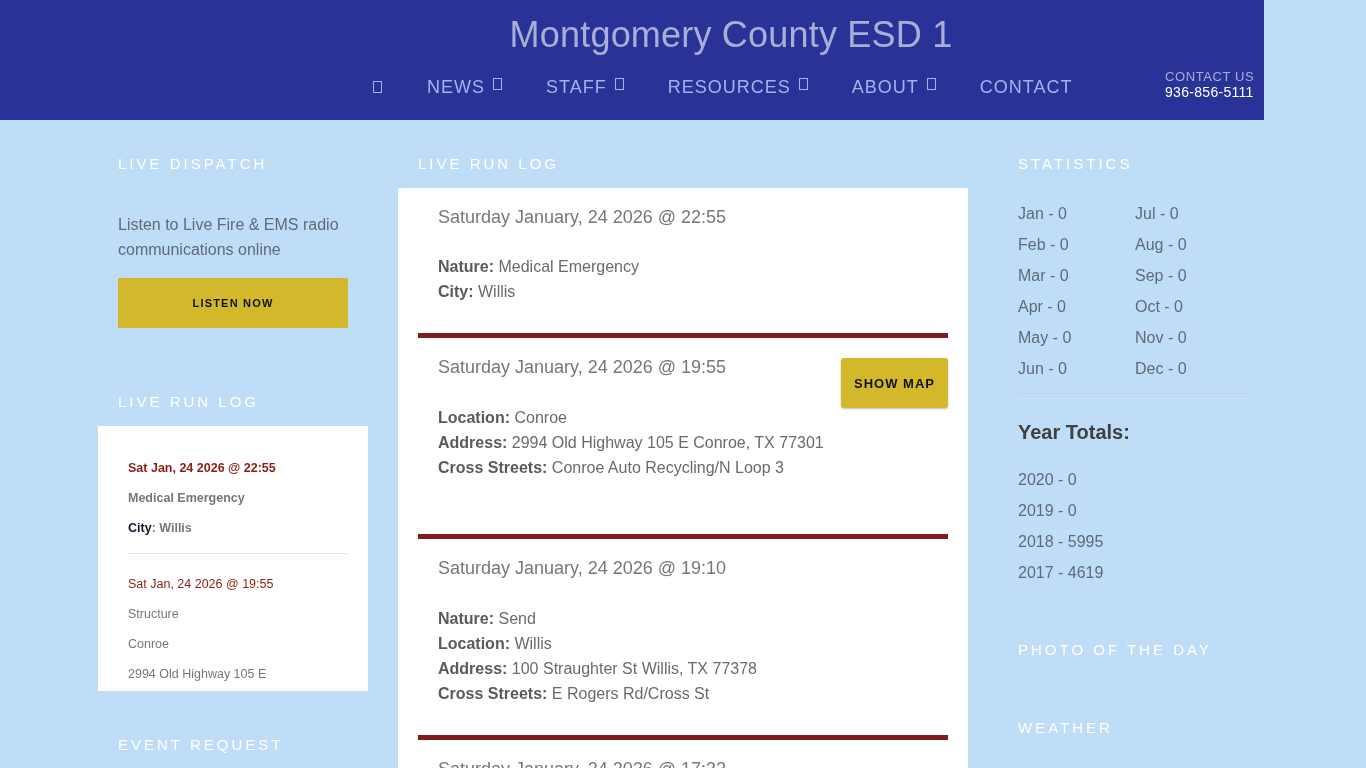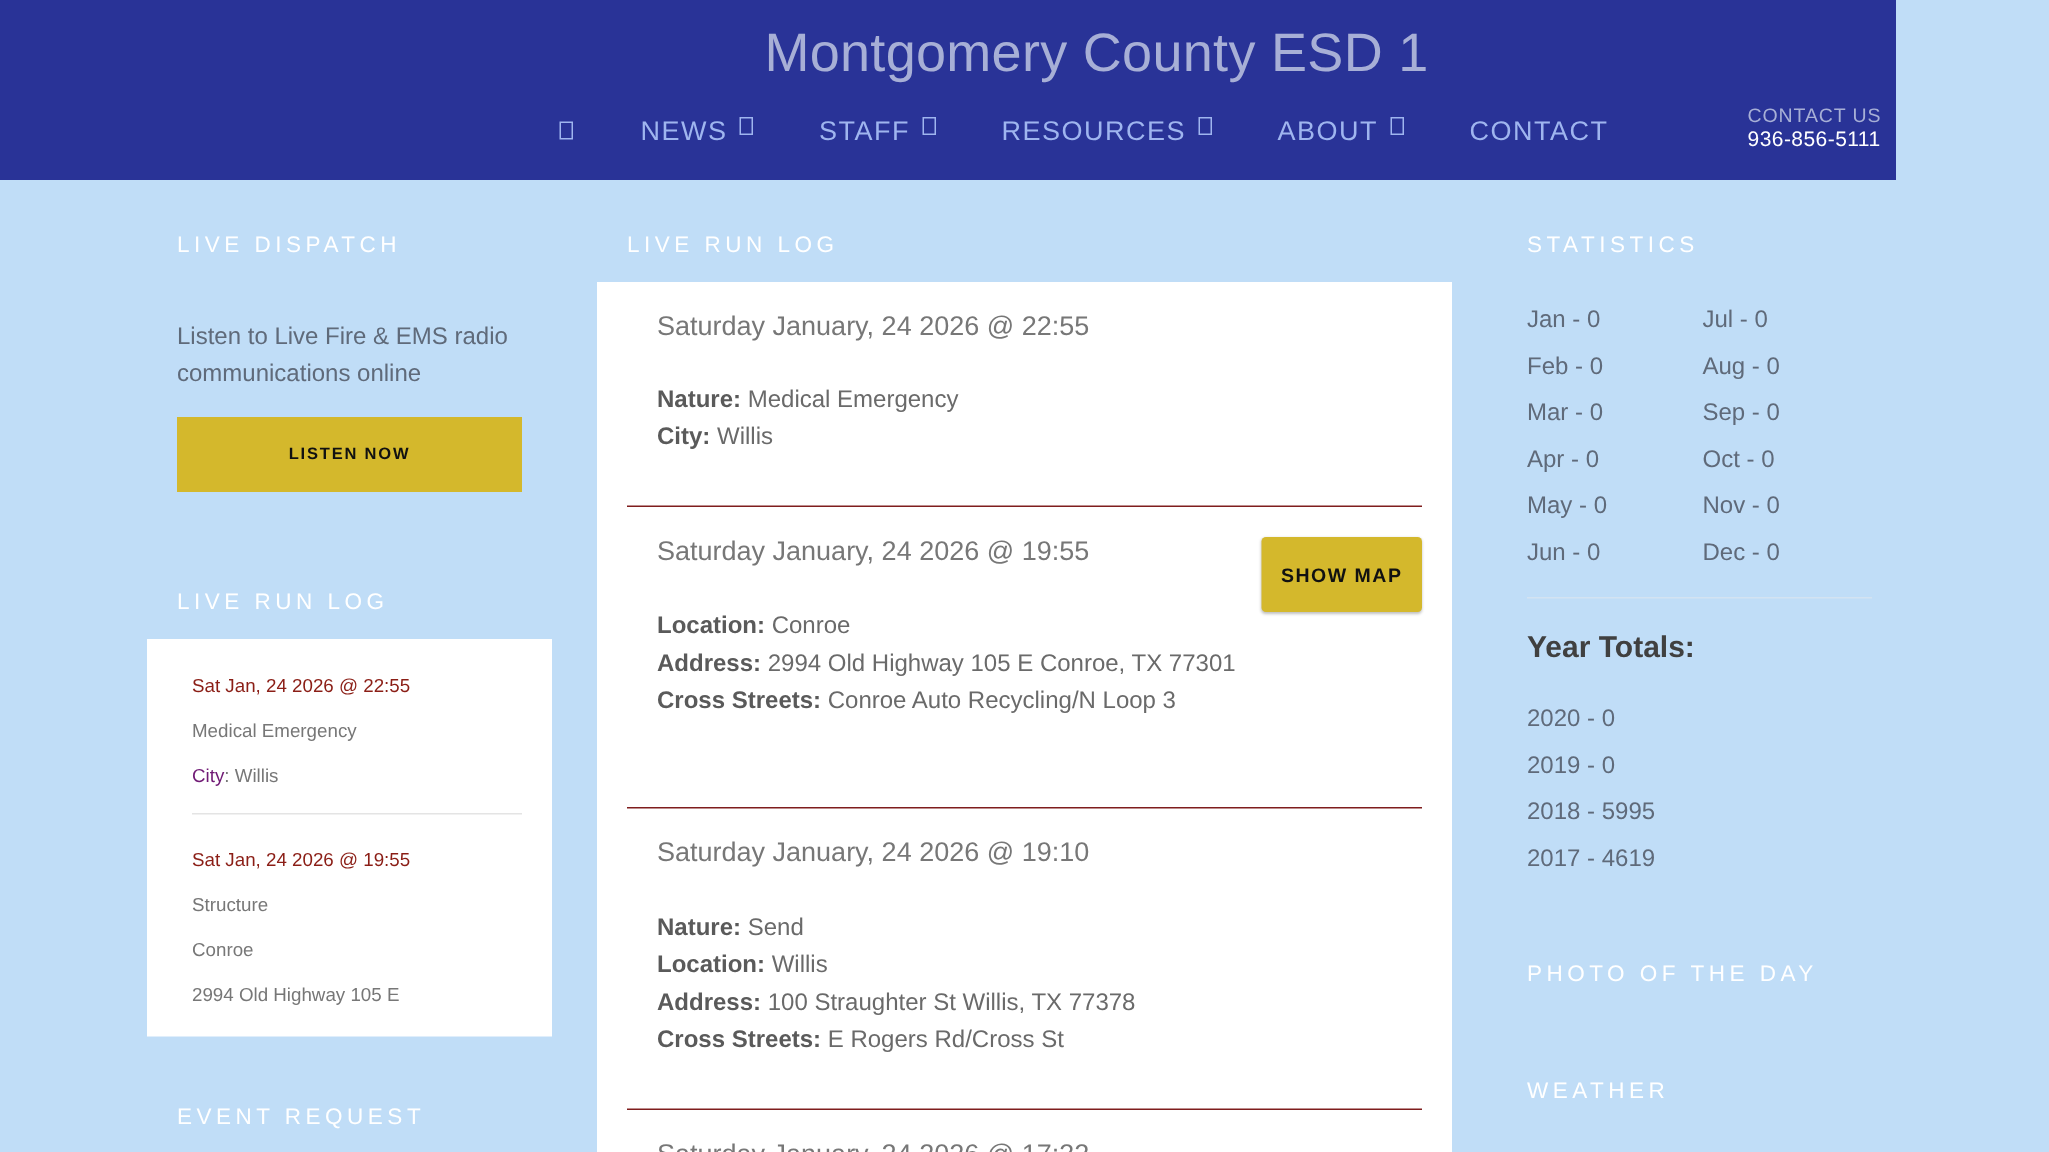--- a/index.html
+++ b/index.html
@@ -22,27 +22,27 @@
   .sec-title { position: absolute; font-size: 15px; letter-spacing: 3px; color: #ffffff; text-transform: uppercase; }
 
   
   .dispatch-text { position: absolute; left: 118px; top: 212px; width: 240px; font-size: 16px; line-height: 25px; color: #5f6a7a; }
   .listen-btn { position: absolute; left: 118px; top: 278px; width: 230px; height: 50px; background: #d4b82c; color: #111; font-weight: bold; font-size: 11px; letter-spacing: 1.2px; display: flex; align-items: center; justify-content: center; cursor: pointer; }
   .mini-log { position: absolute; left: 98px; top: 426px; width: 270px; height: 265px; background: #ffffff; padding: 0 20px 0 30px; }
   .mini-entry { border-bottom: 1px solid #e4e4e4; margin-right: 0; }
   .mini-entry:last-child { border-bottom: none; }
   .mini-line { font-size: 12.5px; line-height: 30px; color: #777; }
   .mini-date { color: #8b1e16; }
-  .mini-city-label { color: #701a75; }
-  .mini-entry.first { padding-top: 16px; padding-bottom: 10px; }
+  .mini-city-label { color: #0f172a; }
+  .mini-entry.first { padding-top: 27px; padding-bottom: 10px; font-weight: bold; }
   .mini-entry.second { padding-top: 15px; }
 
   
   .main-log { position: absolute; left: 398px; top: 188px; width: 570px; height: 600px; background: #ffffff; padding: 0 20px; }
-  .run { position: relative; border-bottom: 1px solid #7f1d1d; padding-left: 20px; }
+  .run { position: relative; border-bottom: 5px solid #7f1d1d; padding-left: 20px; }
   .run-date { font-size: 18px; color: #777; line-height: 22px; }
   .run-fields { margin-top: 28px; }
   .run-field { font-size: 16px; line-height: 25px; color: #6a6a6a; }
   .run-field b { color: #5a5a5a; font-weight: bold; }
   .show-map { position: absolute; right: 0; top: 20px; width: 107px; height: 50px; background: #d4b82c; border-radius: 3px; box-shadow: 0 1px 2px rgba(0,0,0,0.25); color: #111; font-weight: bold; font-size: 13px; letter-spacing: 1px; display: flex; align-items: center; justify-content: center; cursor: pointer; }
 
   
   .stats-grid { position: absolute; left: 1018px; top: 200px; width: 200px; display: grid; grid-template-columns: 117px 100px; grid-auto-rows: 31px; }
   .stat { font-size: 16px; color: #5f6a7a; line-height: 27px; }
   .stats-divider { position: absolute; left: 1018px; top: 398px; width: 230px; height: 1px; background: #d3e3f2; }

